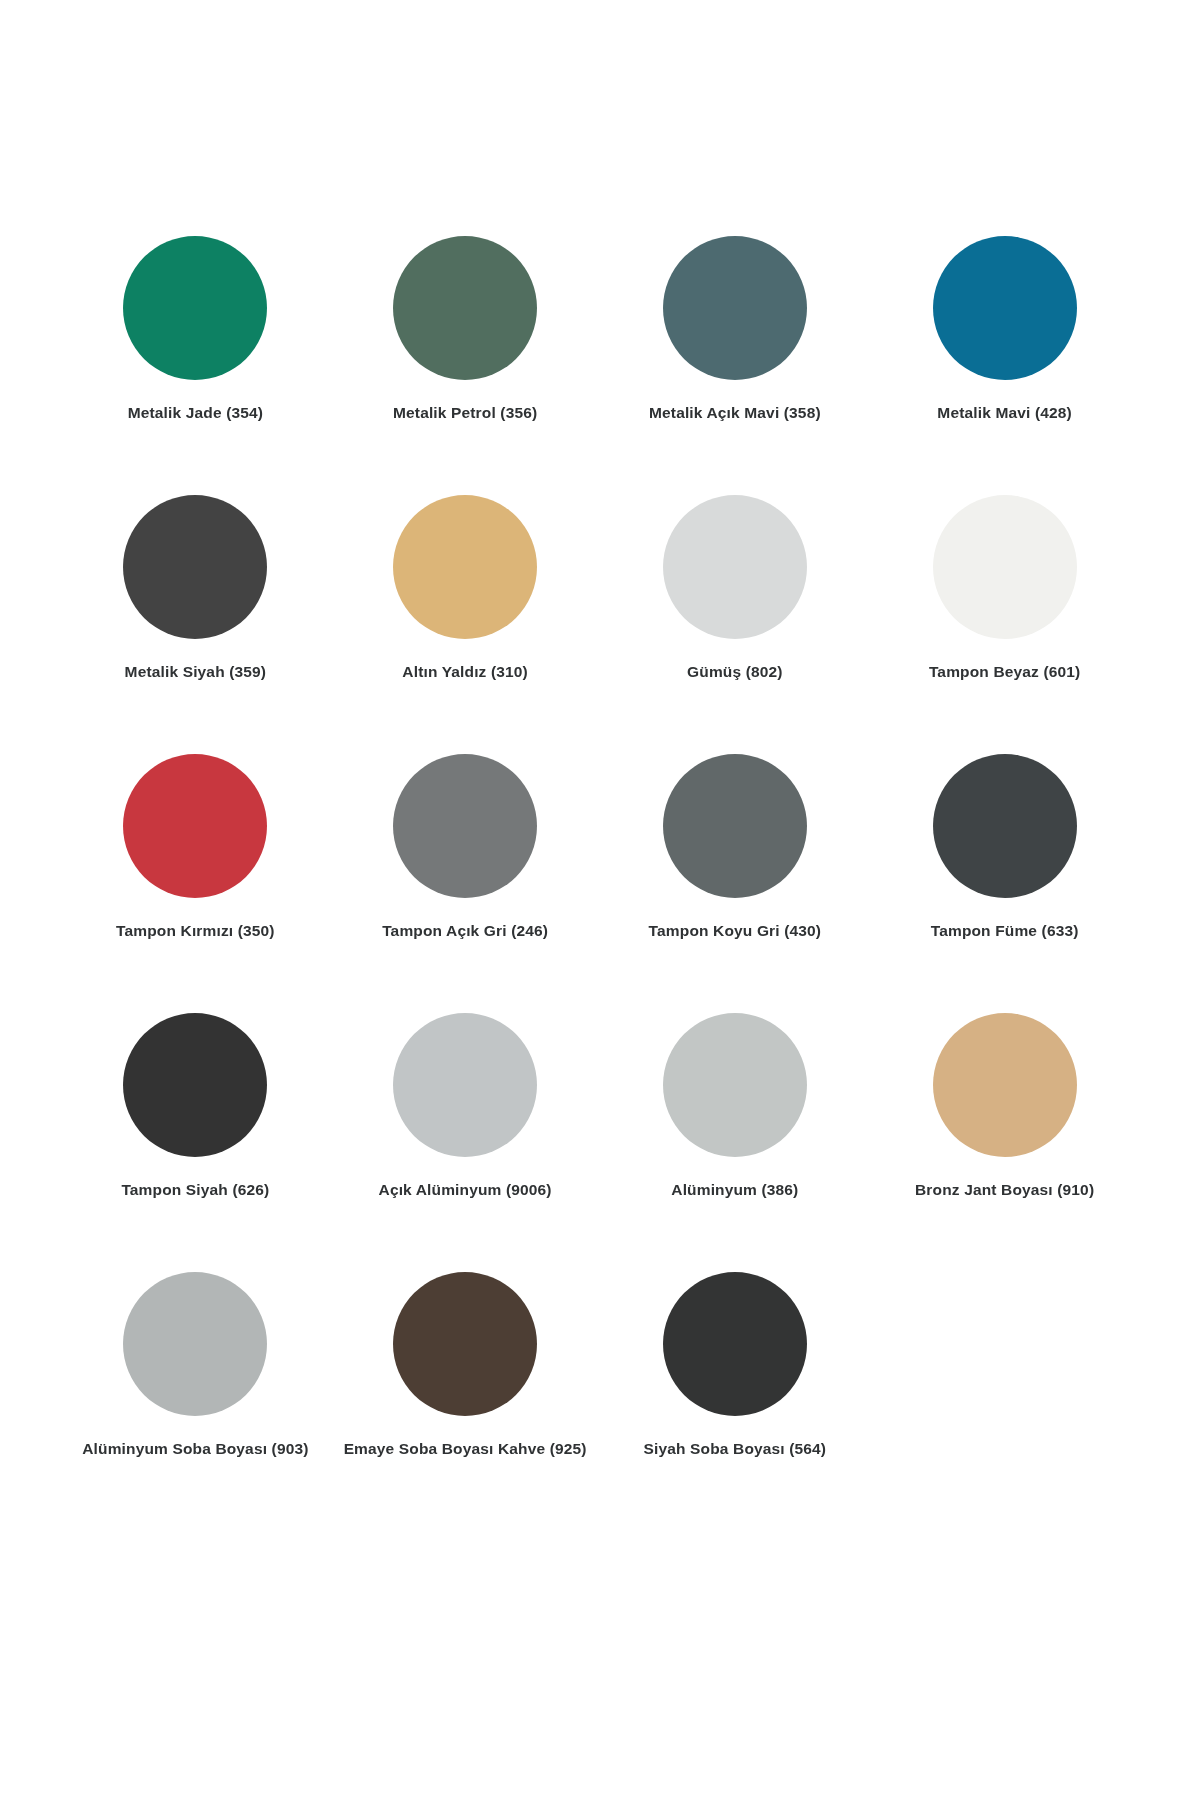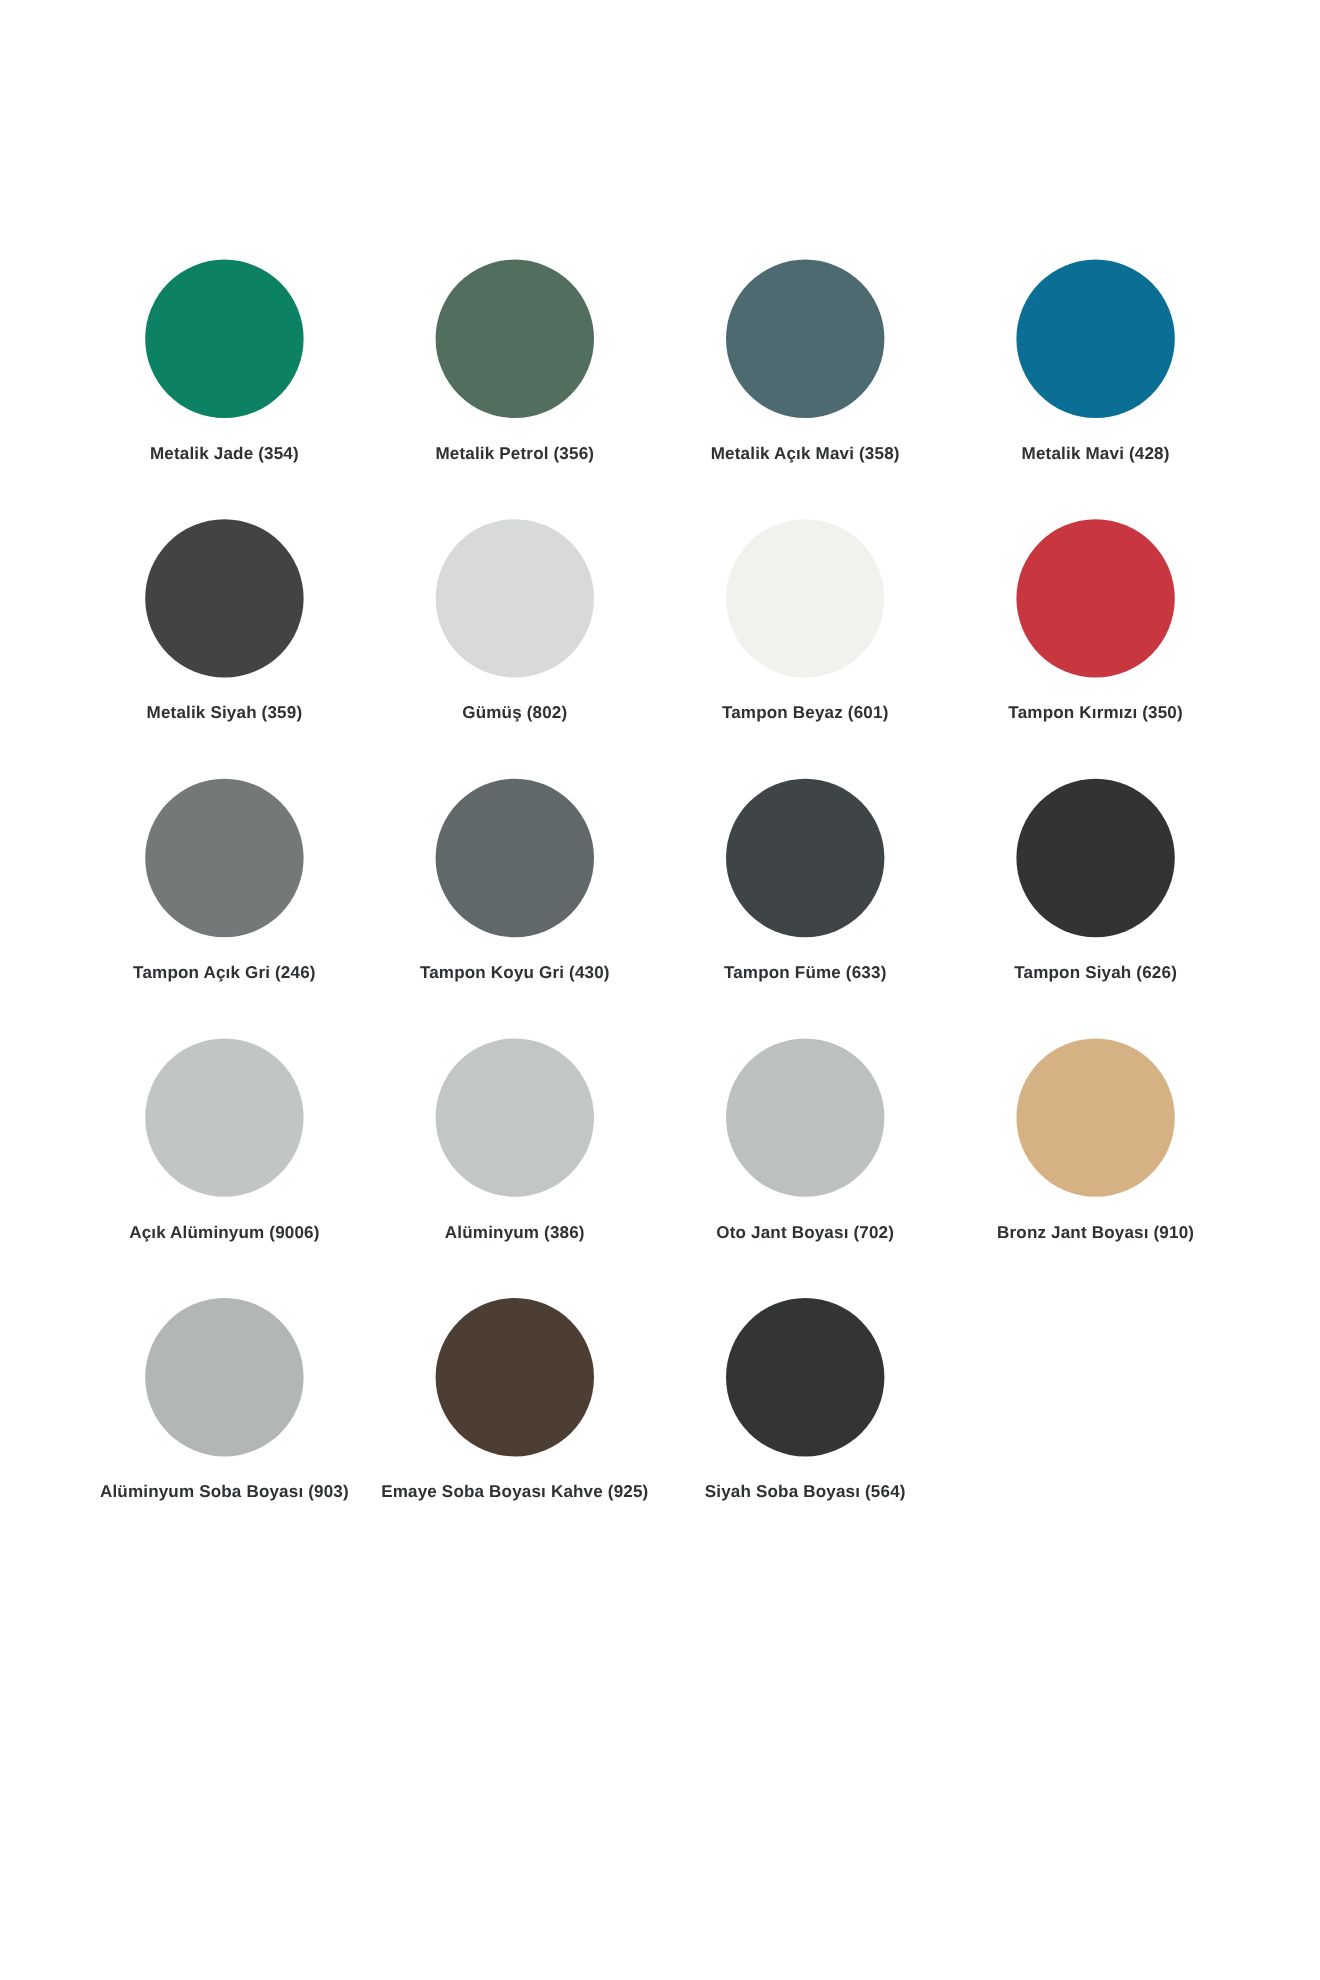--- a/index.html
+++ b/index.html
@@ -20,20 +20,21 @@
     background: #ffffff;
     box-sizing: border-box;
     padding: 236px 72px 0 72px;
   }
   .swatch-grid {
     display: grid;
     grid-template-columns: repeat(4, 1fr);
     grid-auto-rows: 236px;
     column-gap: 0px;
     row-gap: 0px;
+    gap: 23px;
   }
   .swatch-cell {
     display: flex;
     flex-direction: column;
     align-items: center;
     justify-content: flex-start;
   }
   .swatch-dot {
     width: 144px;
     height: 144px;
@@ -70,20 +71,24 @@
       </div>
       <div class="swatch-cell">
         <span class="swatch-dot" style="background: rgb(10, 110, 149);"></span>
         <div class="swatch-label">Metalik Mavi (428)</div>
       </div>
       <div class="swatch-cell">
         <span class="swatch-dot" style="background: rgb(67, 67, 67);"></span>
         <div class="swatch-label">Metalik Siyah (359)</div>
       </div>
       <div class="swatch-cell">
+        <span class="swatch-dot" style="background: rgb(220, 181, 120);"></span>
+        <div class="swatch-label">Altın Yaldız (310)</div>
+      </div>
+      <div class="swatch-cell">
         <span class="swatch-dot" style="background: rgb(216, 218, 218);"></span>
         <div class="swatch-label">Gümüş (802)</div>
       </div>
       <div class="swatch-cell">
         <span class="swatch-dot" style="background: rgb(241, 241, 238);"></span>
         <div class="swatch-label">Tampon Beyaz (601)</div>
       </div>
       <div class="swatch-cell">
         <span class="swatch-dot" style="background: rgb(200, 55, 63);"></span>
         <div class="swatch-label">Tampon Kırmızı (350)</div>
@@ -106,24 +111,20 @@
       </div>
       <div class="swatch-cell">
         <span class="swatch-dot" style="background: rgb(193, 197, 198);"></span>
         <div class="swatch-label">Açık Alüminyum (9006)</div>
       </div>
       <div class="swatch-cell">
         <span class="swatch-dot" style="background: rgb(194, 198, 197);"></span>
         <div class="swatch-label">Alüminyum (386)</div>
       </div>
       <div class="swatch-cell">
-        <span class="swatch-dot" style="background: rgb(188, 192, 192);"></span>
-        <div class="swatch-label">Oto Jant Boyası (702)</div>
-      </div>
-      <div class="swatch-cell">
         <span class="swatch-dot" style="background: rgb(214, 177, 132);"></span>
         <div class="swatch-label">Bronz Jant Boyası (910)</div>
       </div>
       <div class="swatch-cell">
         <span class="swatch-dot" style="background: rgb(178, 182, 182);"></span>
         <div class="swatch-label">Alüminyum Soba Boyası (903)</div>
       </div>
       <div class="swatch-cell">
         <span class="swatch-dot" style="background: rgb(77, 62, 52);"></span>
         <div class="swatch-label">Emaye Soba Boyası Kahve (925)</div>

